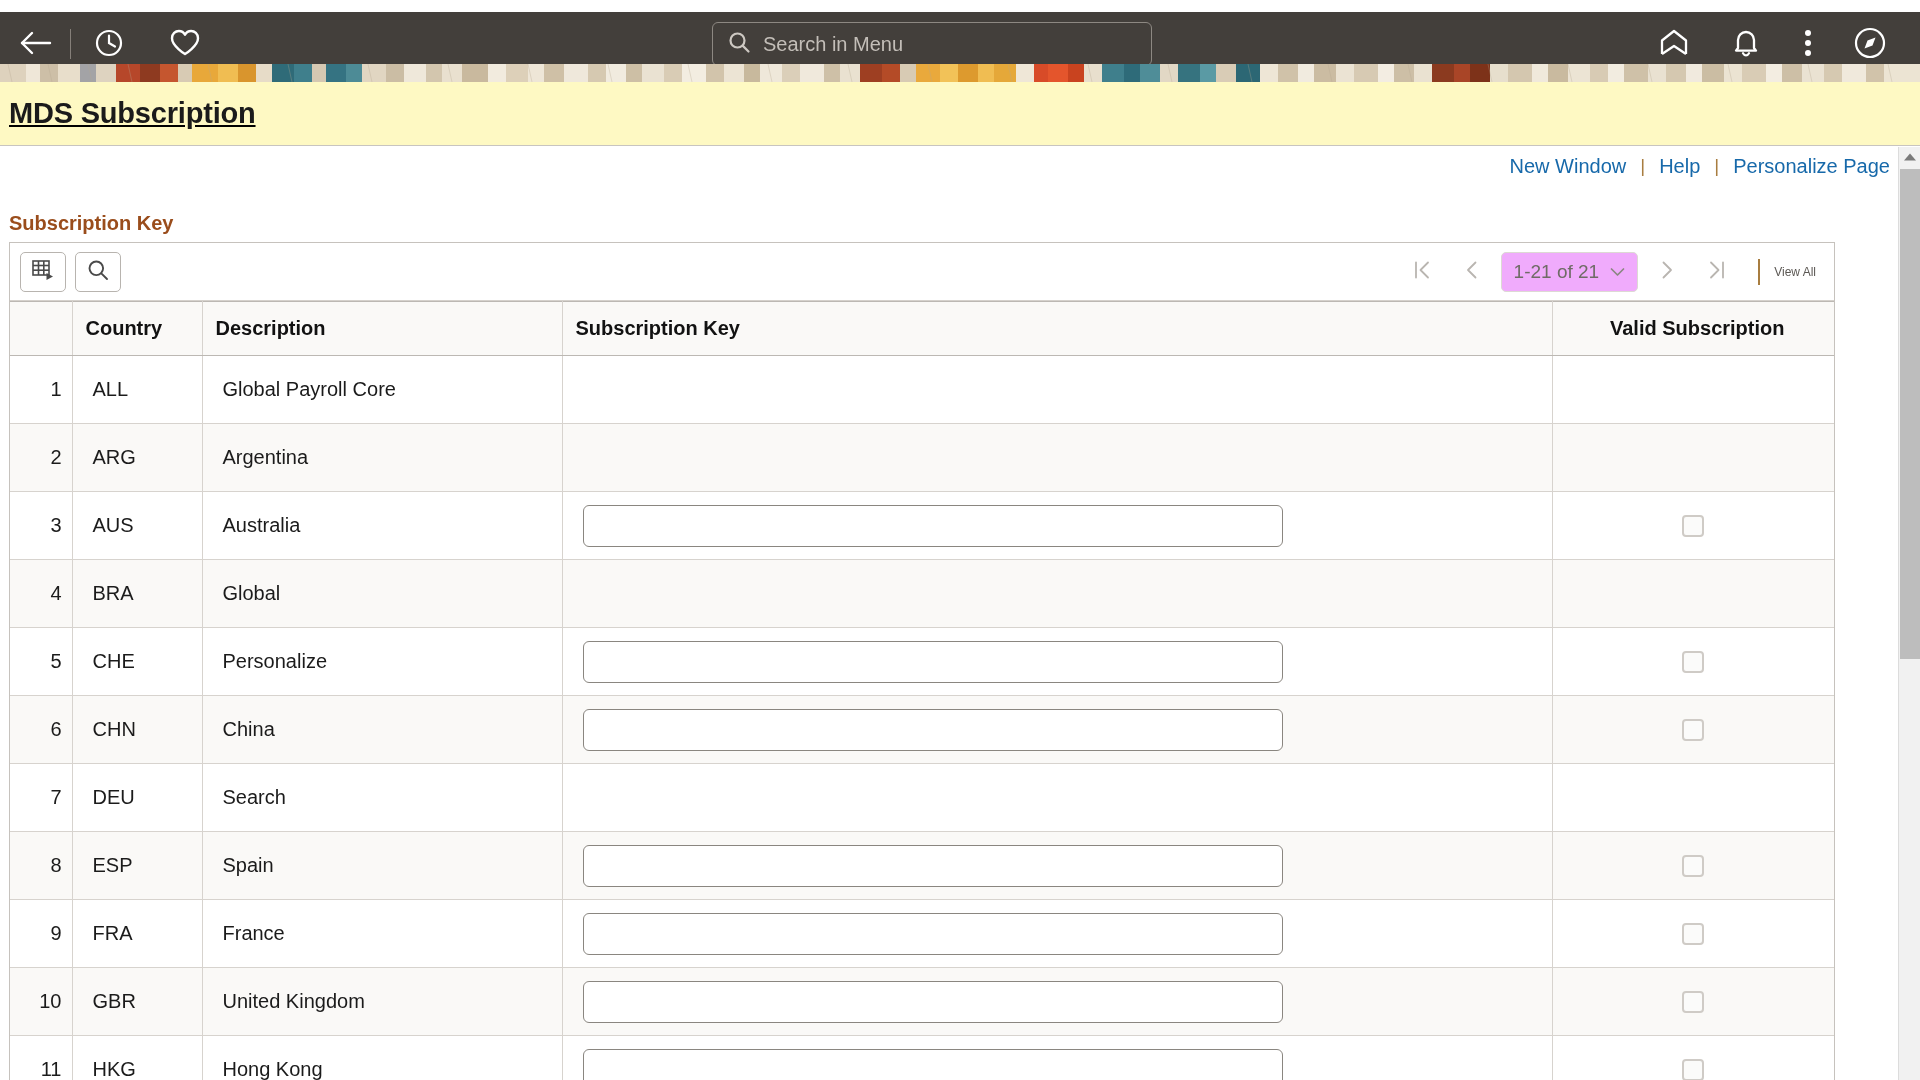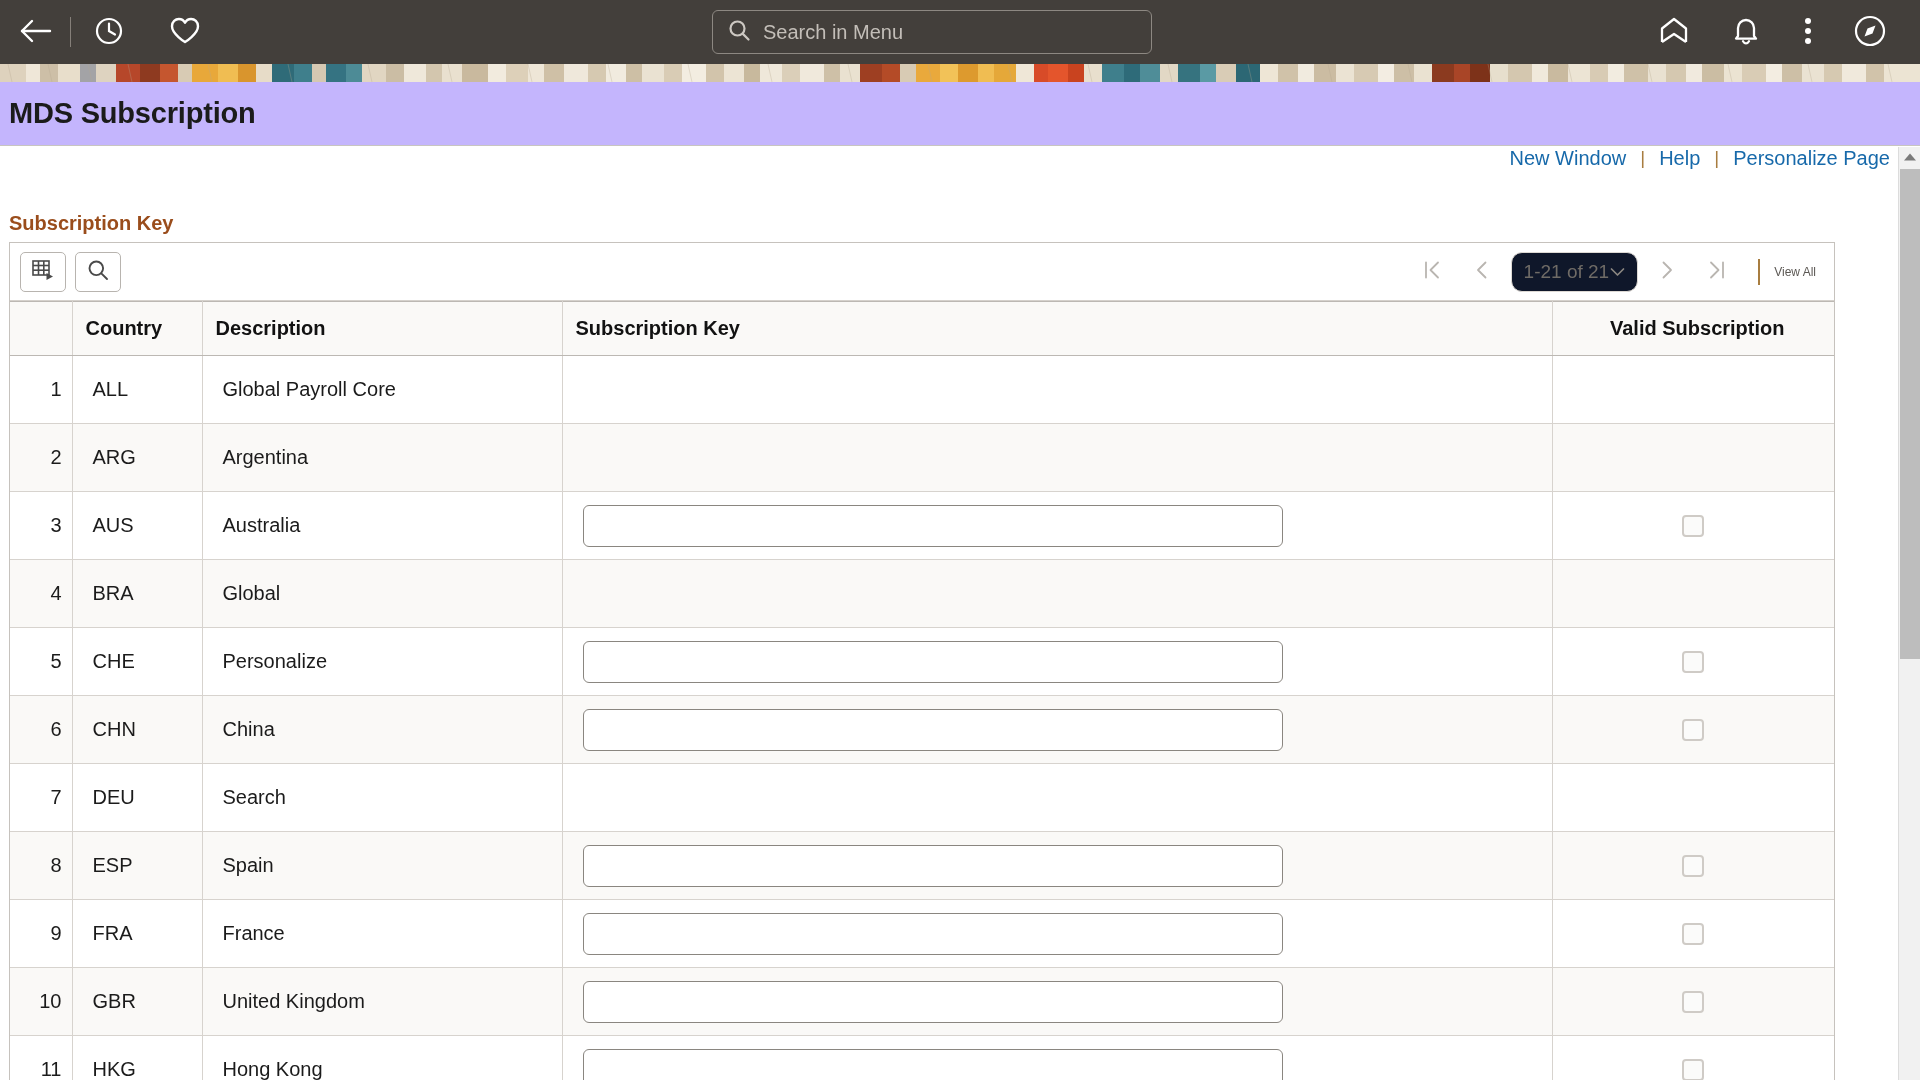--- a/index.html
+++ b/index.html
@@ -5,21 +5,21 @@
   * { box-sizing: border-box; margin: 0; padding: 0; }
   html, body {
     width: 1920px; height: 1080px;
     overflow: hidden;
     font-family: "Liberation Sans", sans-serif;
     background: #ffffff;
   }
 
   
   #topbar {
-    position: absolute; left: 0; top: 0;
+    position: absolute; left: 0; top: 12px;
     width: 1920px; height: 64px;
     background: #433f3b;
     display: flex; align-items: center;
   }
   .nav-icon-btn {
     display: flex; align-items: center; justify-content: center;
     background: none; border: none; cursor: pointer;
     color: #ffffff;
   }
   #back-btn { width: 70px; height: 64px; }
@@ -58,34 +58,34 @@
   #banner {
     position: absolute; left: 0; top: 64px;
     width: 1920px; height: 18px;
     overflow: hidden;
   }
 
   
   #page-title-bar {
     position: absolute; left: 0; top: 82px;
     width: 1920px; height: 64px;
-    background: #c4b5fd;
+    background: #fef9c3;
     border-bottom: 1px solid #c8c5c0;
-    display: flex; align-items: center;
+    display: flex; align-items: center; text-decoration: underline;
   }
   #page-title {
     font-size: 29px; font-weight: bold; color: #1b1b1b;
     margin-left: 9px; letter-spacing: -0.2px;
   }
 
   
   #links-row {
     position: absolute; left: 0; top: 147px;
     width: 1898px; height: 38px;
-    display: flex; justify-content: flex-end;
+    display: flex; align-items: center; justify-content: flex-end;
     padding-right: 8px;
     background: #ffffff;
   }
   .hdr-link {
     color: #1769aa; font-size: 20px; text-decoration: none; cursor: pointer;
     white-space: nowrap;
   }
   .link-sep {
     color: #a87d40; margin: 0 14px; font-size: 19px;
   }
@@ -122,23 +122,23 @@
     margin-left: auto; display: flex; align-items: center; height: 40px;
   }
   .pg-arrow {
     width: 50px; height: 40px;
     display: flex; align-items: center; justify-content: center;
     background: none; border: none; cursor: pointer;
     color: #b9b5b0;
   }
   #pg-select-wrap {
     height: 40px; min-width: 124px;
-    background: #0f172a; border: 1px solid #ddd9d4; border-radius: 11px;
+    background: #f0abfc; border: 1px solid #ddd9d4; border-radius: 5px;
     display: flex; align-items: center; justify-content: center;
-    gap: 1px; padding: 0 12px; cursor: pointer; margin: 0 4px;
+    gap: 11px; padding: 0 12px; cursor: pointer; margin: 0 4px;
   }
   #pg-label { font-size: 19px; color: #6f6b66; }
   #pg-divider {
     width: 2px; height: 26px; background: #a87d40; margin: 0 14px 0 16px;
   }
   #view-all-link {
     font-size: 12px; color: #5c5854; cursor: pointer; padding-right: 8px;
   }
 
   

